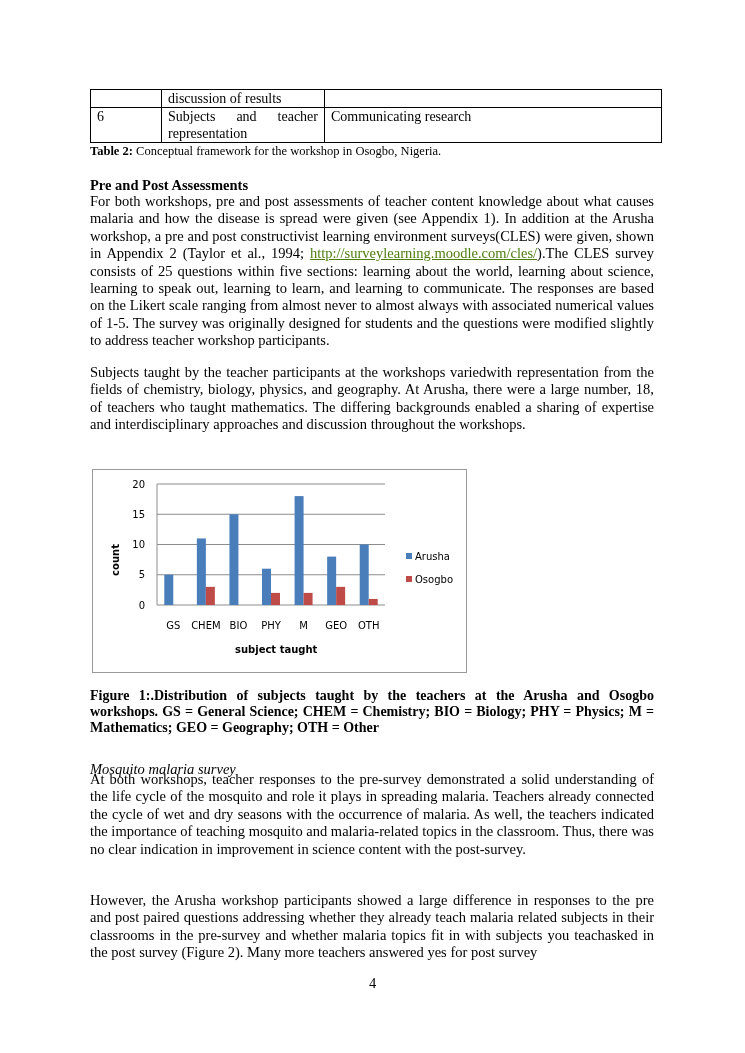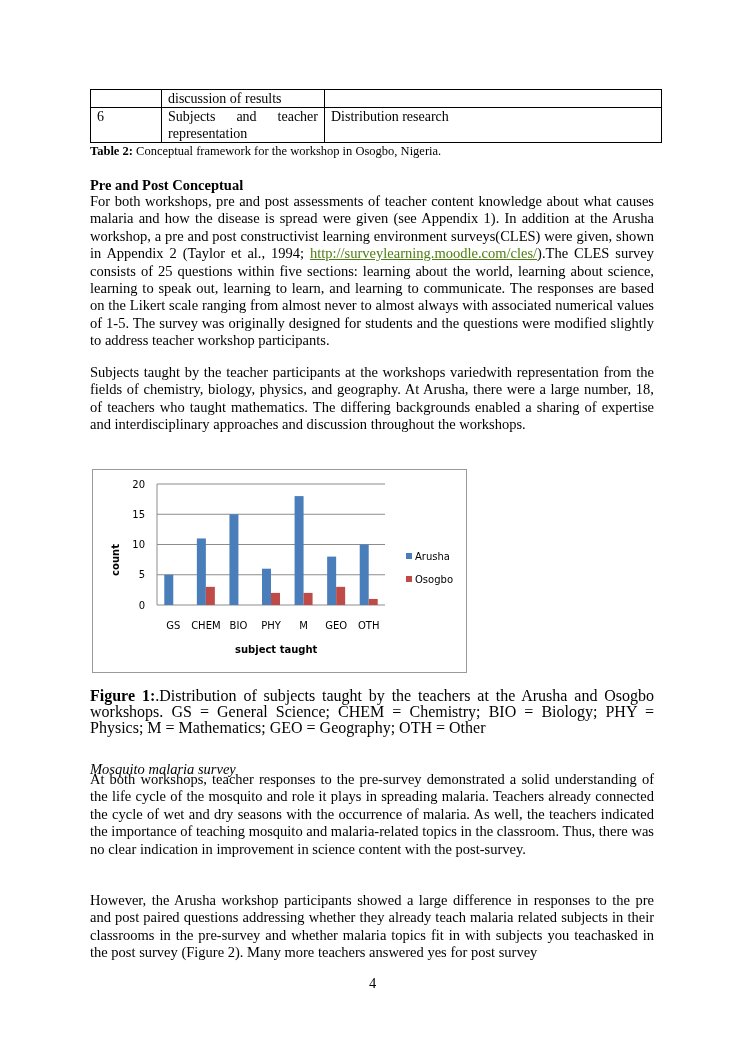--- a/index.html
+++ b/index.html
@@ -20,21 +20,21 @@
   .para { position: absolute; left: 90px; width: 564px; font-size: 14.5px;
           line-height: 17.4px; text-align: justify; }
   .para a { color: #4d7c0f; text-decoration: underline; }
   .ital { position: absolute; left: 90px; font-style: italic; font-size: 14.5px; margin-top: 8px; }
 
   
   .chart-box { position: absolute; left: 92px; top: 469px; width: 373px; height: 202px;
                border: 1.5px solid #9a9a9a; background: #fff; }
   .chart-box svg { position: absolute; left: 0; top: 0; }
   .fig-caption { position: absolute; left: 90px; top: 688px; width: 564px;
-                 font-size: 16px; line-height: 16px; text-align: justify; }
+                 font-size: 14px; line-height: 16px; text-align: justify; font-weight: bold; }
   .page-num { position: absolute; left: 0; width: 745px; top: 975px; text-align: center; font-size: 14.5px; }
   svg text { font-family: "DejaVu Sans", sans-serif; }
 </style>
 </head>
 <body>
 
 <div class="page">
 
   <table class="frame">
     <tbody>
@@ -42,27 +42,27 @@
       <td class="c1"></td>
       <td class="c2">discussion of results</td>
       <td></td>
     </tr>
     <tr>
       <td class="c1">6</td>
       <td class="c2">
         <div class="just">Subjects and teacher</div>
         <div>representation</div>
       </td>
-      <td>Distribution research</td>
+      <td>Communicating research</td>
     </tr>
   </tbody>
     </table>
   <div class="caption-table"><b>Table 2:</b><span> Conceptual framework for the workshop in Osogbo, Nigeria.</span></div>
 
-  <div class="heading" style="top:177px;">Pre and Post Conceptual</div>
+  <div class="heading" style="top:177px;">Pre and Post Assessments</div>
   <div class="para" style="top:193px;"><span>For both workshops, pre and post assessments of teacher content knowledge about what causes malaria and how the disease is spread were given (see Appendix 1). In addition at the Arusha workshop, a pre and post constructivist learning environment surveys(CLES) were given, shown in Appendix 2 (Taylor et al., 1994; </span><a>http://surveylearning.moodle.com/cles/</a><span>).The CLES survey consists of 25 questions within five sections: learning about the world, learning about science, learning to speak out, learning to learn, and learning to communicate. The responses are based on the Likert scale ranging from almost never to almost always with associated numerical values of 1-5. The survey was originally designed for students and the questions were modified slightly to address teacher workshop participants.</span></div>
 
   <div class="para" style="top:364px;">Subjects taught by the teacher participants at the workshops variedwith representation from the fields of chemistry, biology, physics, and geography. At Arusha, there were a large number, 18, of teachers who taught mathematics. The differing backgrounds enabled a sharing of expertise and interdisciplinary approaches and discussion throughout the workshops.</div>
 
   <div class="chart-box">
     <svg id="chart" width="373" height="202">
       <g id="grid">
           <line x1="64" x2="292" y1="135" y2="135" stroke="#8c8c8c" stroke-width="1"></line>
           <line x1="64" x2="292" y1="104.75" y2="104.75" stroke="#8c8c8c" stroke-width="1"></line>
           <line x1="64" x2="292" y1="74.5" y2="74.5" stroke="#8c8c8c" stroke-width="1"></line>

